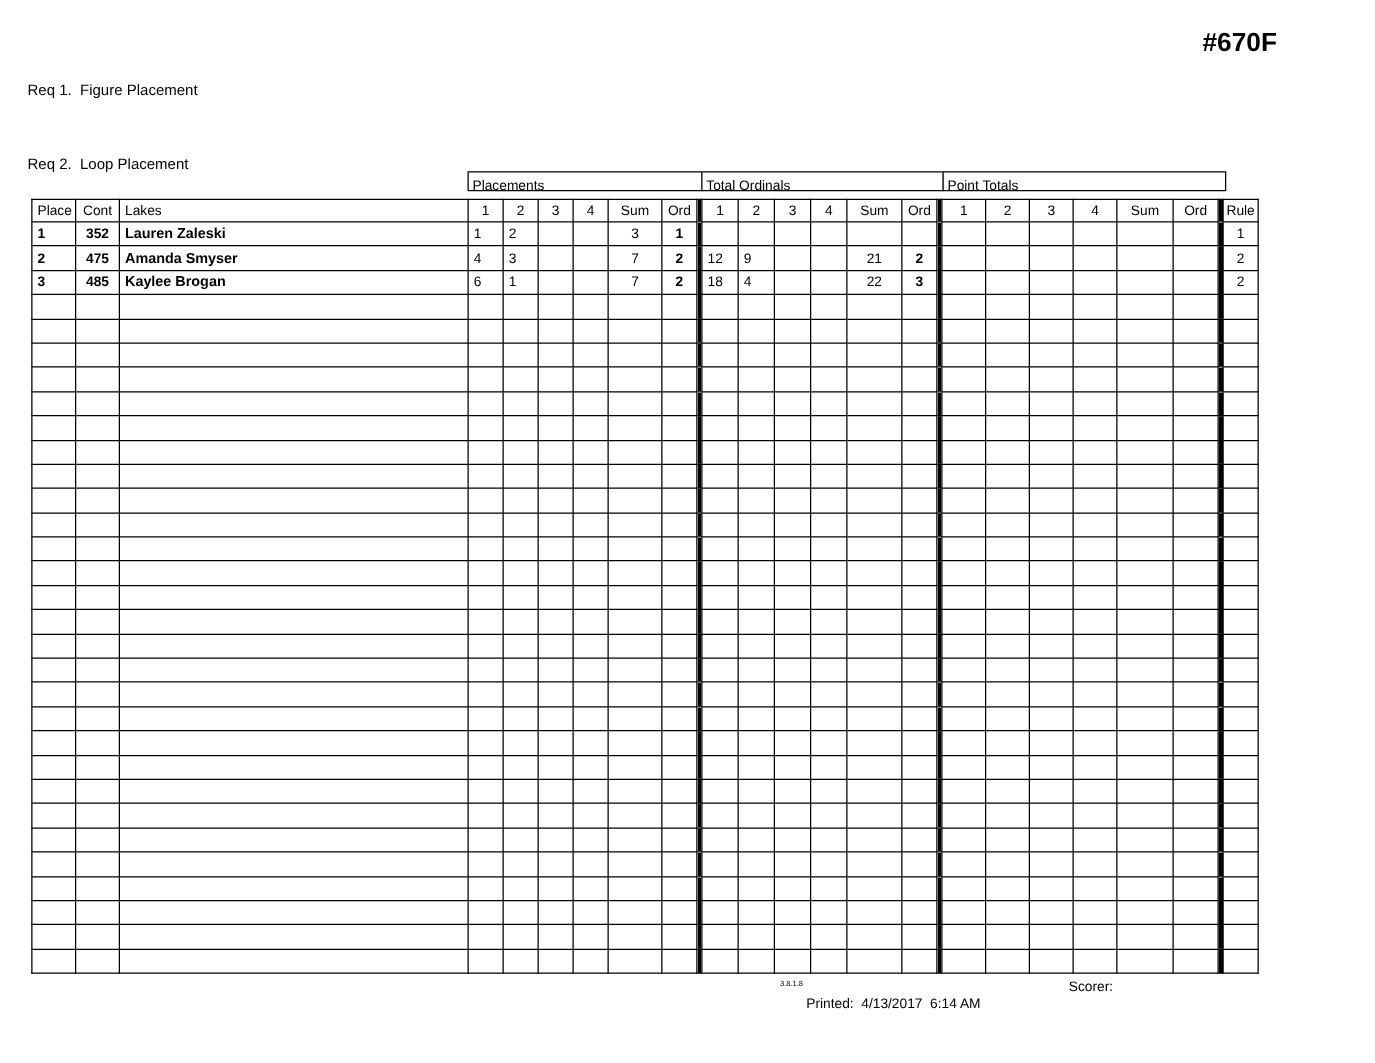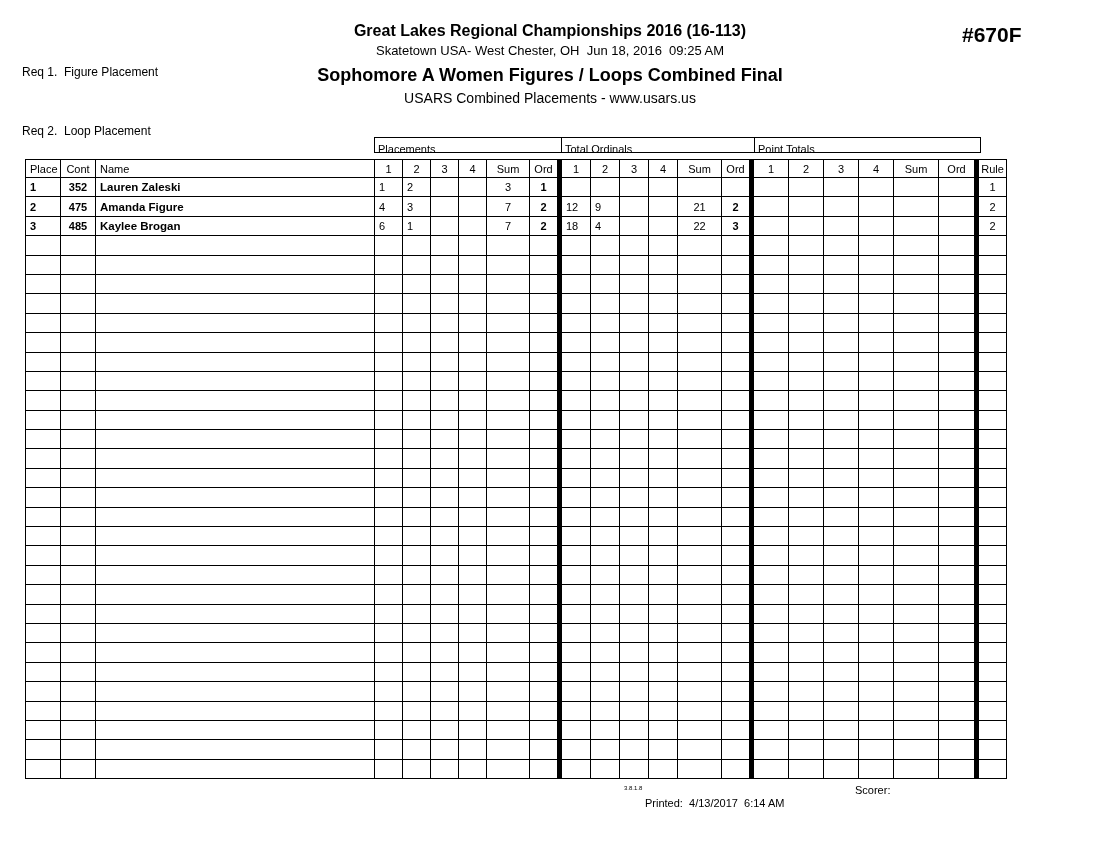--- a/index.html
+++ b/index.html
@@ -71,26 +71,20 @@
 
 <div class="page">
 
   <div class="reqs">
     <div>Req 1.  Figure Placement</div>
     <div>Req 2.  Loop Placement</div>
   </div>
 
   <div class="doc-number">#670F</div>
 
-  <div class="titles">
-    <div class="title">Great Lakes Regional Championships 2016 (16-113)</div>
-    <div class="subtitle">Skatetown USA- West Chester, OH  Jun 18, 2016  09:25 AM</div>
-    <div class="event">Sophomore A Women Figures / Loops Combined Final</div>
-    <div class="usars">USARS Combined Placements - www.usars.us</div>
-  </div>
 
   <div class="ghdr ghdr-placements">Placements</div>
   <div class="ghdr ghdr-ordinals">Total Ordinals</div>
   <div class="ghdr ghdr-points">Point Totals</div>
 
   <table class="score-table">
     <colgroup>
       <col style="width:35px">
         <col style="width:35px">
         <col style="width:279px">
@@ -114,21 +108,21 @@
         <col style="width:35px">
         <col style="width:45px">
         <col style="width:36px">
       <col style="width:4px">
       <col style="width:28px">
     </colgroup>
     <thead>
       <tr id="header-row">
           <th class="al">Place</th>
           <th class="ac">Cont</th>
-          <th class="al">Name</th>
+          <th class="al">Lakes</th>
           <th class="ac">1</th>
           <th class="ac">2</th>
           <th class="ac">3</th>
           <th class="ac">4</th>
           <th class="ac">Sum</th>
           <th class="ac">Ord</th>
           <th class="bar"></th>
           <th class="ac">1</th>
           <th class="ac">2</th>
           <th class="ac">3</th>
@@ -170,21 +164,21 @@
           <td class="al"></td>
           <td class="al"></td>
           <td class="ac"></td>
           <td class="ac bold"></td>
           <td class="bar"></td>
           <td class="ac">1</td>
         </tr>
         <tr>
           <td class="al bold">2</td>
           <td class="ac bold">475</td>
-          <td class="al bold name">Amanda Figure</td>
+          <td class="al bold name">Amanda Smyser</td>
           <td class="al">4</td>
           <td class="al">3</td>
           <td class="al"></td>
           <td class="al"></td>
           <td class="ac">7</td>
           <td class="ac bold">2</td>
           <td class="bar"></td>
           <td class="al">12</td>
           <td class="al">9</td>
           <td class="al"></td>

